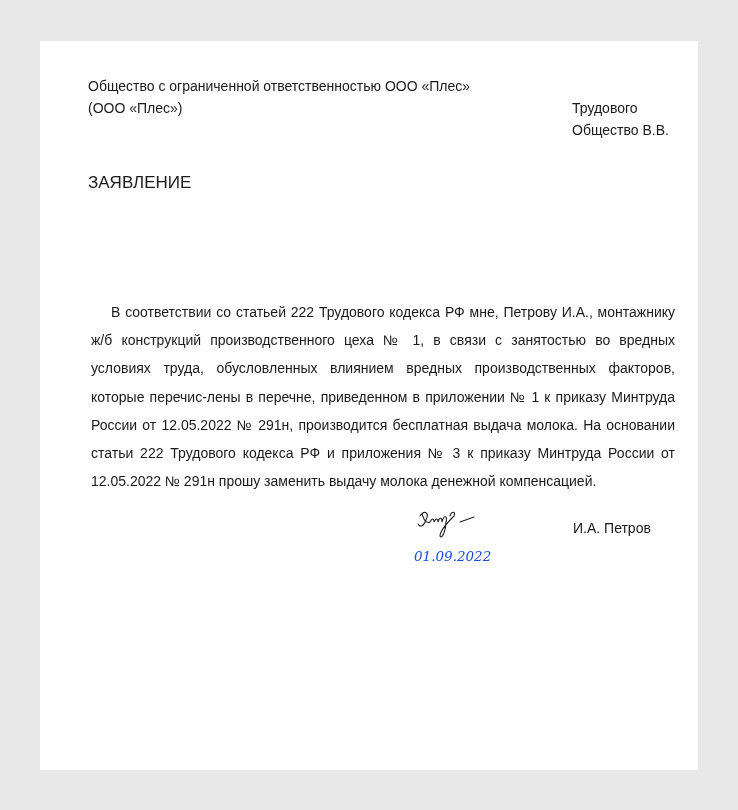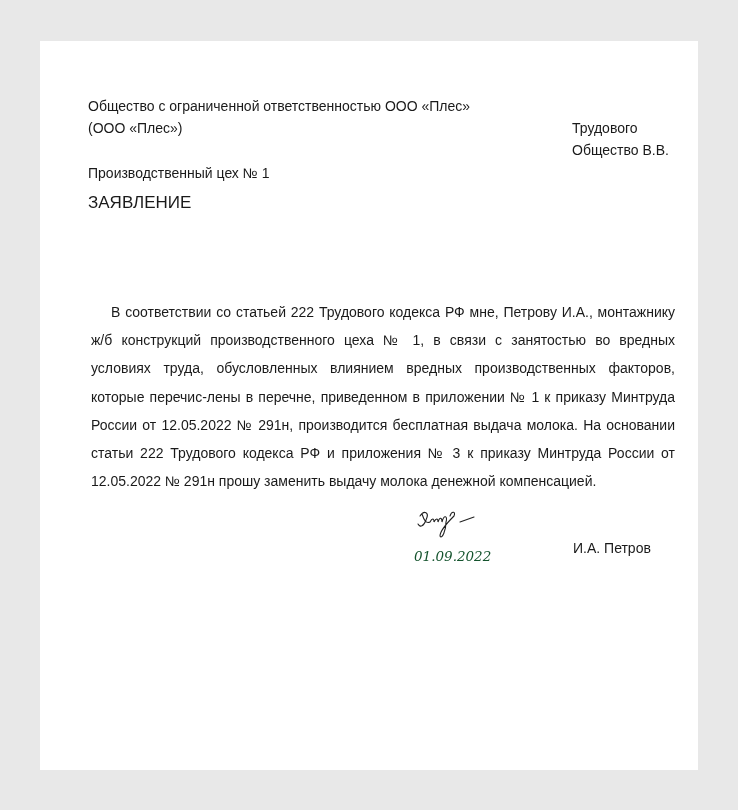--- a/index.html
+++ b/index.html
@@ -11,21 +11,21 @@
       font-family: "Liberation Sans", "DejaVu Sans", sans-serif;
       color: #1a1a1a;
     }
     .page {
       position: absolute;
       left: 40px; top: 41px;
       width: 658px; height: 729px;
       background: #ffffff;
     }
     .abs { position: absolute; white-space: nowrap; }
-    .t14 { font-size: 14px; line-height: 22px; margin-top: 20px; }
+    .t14 { font-size: 14px; line-height: 22px; }
     .org1 { left: 48px; top: 34px; }
     .org2 { left: 48px; top: 56px; }
     .addr1 { left: 532px; top: 56px; }
     .addr2 { left: 532px; top: 78px; }
     .dept  { left: 48px; top: 101px; }
     .title { left: 48px; top: 131px; font-size: 17px; }
     .subtitle { left: 48px; top: 167px; }
     .body-text {
       position: absolute;
       left: 42px; top: 248px;
@@ -42,35 +42,34 @@
       position: absolute;
       left: 372px; top: 465px;
       width: 72px; height: 36px;
     }
     .date {
       left: 374px; top: 504px;
       font-family: "DejaVu Serif", "Liberation Serif", serif;
       font-style: italic;
       font-size: 13.5px;
       line-height: 22px;
-      color: #14532d;
+      color: #1d4ed8;
     }
   </style>
 </head>
 <body>
 
 <div class="page">
 
   <div class="abs t14 org1">Общество с ограниченной ответственностью ООО «Плес»</div>
   <div class="abs t14 org2">(ООО «Плес»)</div>
 
   <div class="abs t14 addr1">Трудового</div>
   <div class="abs t14 addr2">Общество В.В.</div>
 
-  <div class="abs t14 dept">Производственный цех № 1</div>
 
   <div class="abs t14 title">ЗАЯВЛЕНИЕ</div>
 
   <p class="body-text">В соответствии со статьей 222 Трудового кодекса РФ мне, Петрову И.А., монтажнику ж/б конструкций производственного цеха № 1, в связи с занятостью во вредных условиях труда, обусловленных влиянием вредных производственных факторов, которые перечис-лены в перечне, приведенном в приложении № 1 к приказу Минтруда России от 12.05.2022 № 291н, производится бесплатная выдача молока. На основании статьи 222 Трудового кодекса РФ и приложения № 3 к приказу Минтруда России от 12.05.2022 № 291н прошу заменить выдачу молока денежной компенсацией.</p>
 
 
   <svg class="signature" viewBox="0 0 72 36">
     <path d="M8 10 C 12 4, 18 6, 14 14 C 12 20, 8 22, 6 18 M10 8 C 12 14, 14 18, 18 16 C 20 12, 22 12, 22 16 C 24 12, 26 12, 26 16 C 28 10, 30 12, 30 16 C 32 8, 36 10, 34 16 C 34 24, 30 34, 28 30 C 28 24, 36 16, 42 10 C 44 6, 40 4, 38 10" fill="none" stroke="#222" stroke-width="1.1" stroke-linecap="round"></path>
     <path d="M48 16 L62 11" fill="none" stroke="#222" stroke-width="1.1" stroke-linecap="round"></path>
   </svg>

